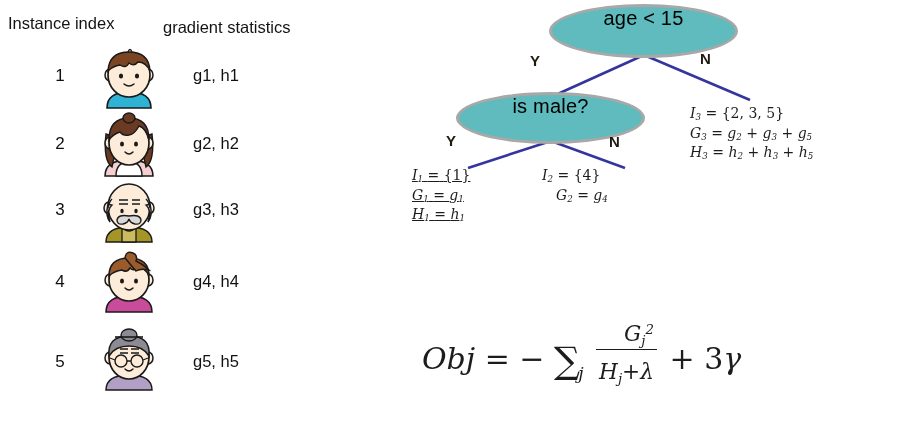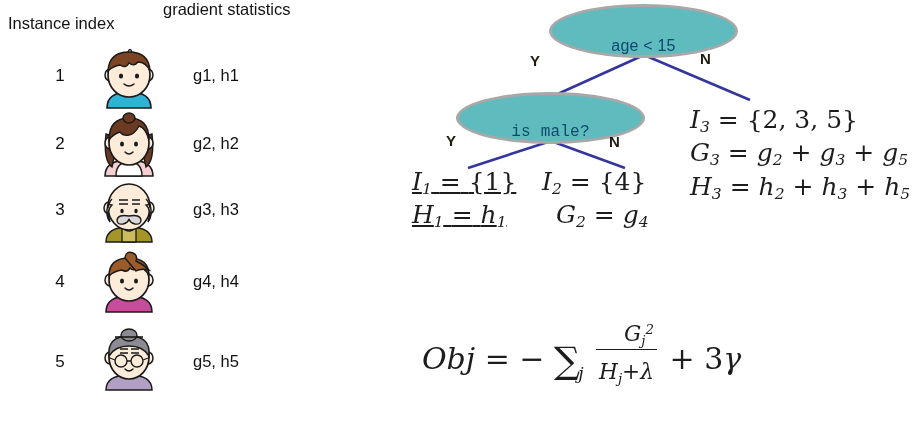--- a/index.html
+++ b/index.html
@@ -10,43 +10,43 @@
     color:#111111;
     overflow:hidden;
     position:relative;
   }
   .page{position:relative;width:920px;height:421px;}
 
   
   .left-panel{position:absolute;left:0;top:0;width:360px;height:421px;}
   .col-head{position:absolute;font-size:16.5px;color:#141414;white-space:nowrap;}
   #head-instance{left:8px;top:14px;}
-  #head-grad{left:163px;top:0;}
+  #head-grad{left:163px;top:18px;}
 
   .row{position:absolute;left:0;width:360px;height:66px;}
   .row .idx{position:absolute;left:48px;width:24px;text-align:center;font-size:17px;color:#111;}
   .row .stat{position:absolute;left:193px;font-size:16.5px;color:#111;white-space:nowrap;}
   .row .avatar{position:absolute;left:95px;top:0;width:68px;height:66px;}
 
   
   .right-panel{position:absolute;left:360px;top:0;width:560px;height:421px;}
 
   .node{
     position:absolute;
     border-radius:50%;
     background:#5fbbbd;
     border:3px solid #a8a8a8;
     box-sizing:border-box;
-    display:flex;align-items:flex-end;justify-content:center;
-    color:#0c4a6e;
-    font-size:16px;
+    display:flex;align-items:flex-start;justify-content:center;
+    color:#000000;
+    font-size:20px;
     letter-spacing:.2px;
   }
   #node-root{left:189px;top:4px;width:189px;height:54px;}
-  #node-ismale{left:96px;top:92px;width:189px;height:52px;font-family:Liberation Mono, monospace;}
+  #node-ismale{left:96px;top:92px;width:189px;height:52px;}
 
   .edge-label{position:absolute;font-size:15px;font-weight:600;color:#201a10;}
   #lbl-root-y{left:170px;top:52px;}
   #lbl-root-n{left:340px;top:50px;}
   #lbl-male-y{left:86px;top:132px;}
   #lbl-male-n{left:249px;top:133px;}
 
   .edges{position:absolute;left:0;top:0;width:560px;height:421px;pointer-events:none;}
 
   
@@ -54,21 +54,21 @@
     position:absolute;
     font-family:"DejaVu Serif", serif;
     font-style:italic;
     color:#1c1c1c;
     white-space:nowrap;
     line-height:1.30;
   }
   .math .up{font-style:normal;}
   .math sub{font-size:62%;font-style:italic;vertical-align:-0.28em;}
   .math sup{font-size:62%;font-style:italic;vertical-align:0.50em;}
-  .mline{font-size:25px;}
+  .mline{font-size:14px;}
 
   #math-left{left:52px;top:166px;text-decoration:underline;}
   #math-mid{left:182px;top:166px;}
   #math-right{left:330px;top:104px;}
 
   
   #math-obj{left:62px;top:320px;font-size:30px;}
   .frac{display:inline-block;vertical-align:-0.45em;text-align:right;margin:0 3px;font-size:0.72em;}
   .frac .num{display:block;padding:0 3px;}
   .frac .den{display:block;border-top:1.4px solid #1c1c1c;padding:8px 3px;}
@@ -215,20 +215,25 @@
     <div class="edge-label" id="lbl-male-y">Y</div>
     <div class="edge-label" id="lbl-male-n">N</div>
 
     <div class="math" id="math-left">
       <div class="mline">
         <span>I</span><sub>1</sub>
         <span class="up">=</span>
         <span class="up">{1}</span>
       </div>
       <div class="mline">
+        <span>G</span><sub>1</sub>
+        <span class="up">=</span>
+        <span>g</span><sub>1</sub>
+      </div>
+      <div class="mline">
         <span>H</span><sub>1</sub>
         <span class="up">=</span>
         <span>h</span><sub>1</sub>
       </div>
     </div>
 
     <div class="math" id="math-mid">
       <div class="mline">
         <span>I</span><sub>2</sub>
         <span class="up">=</span>

